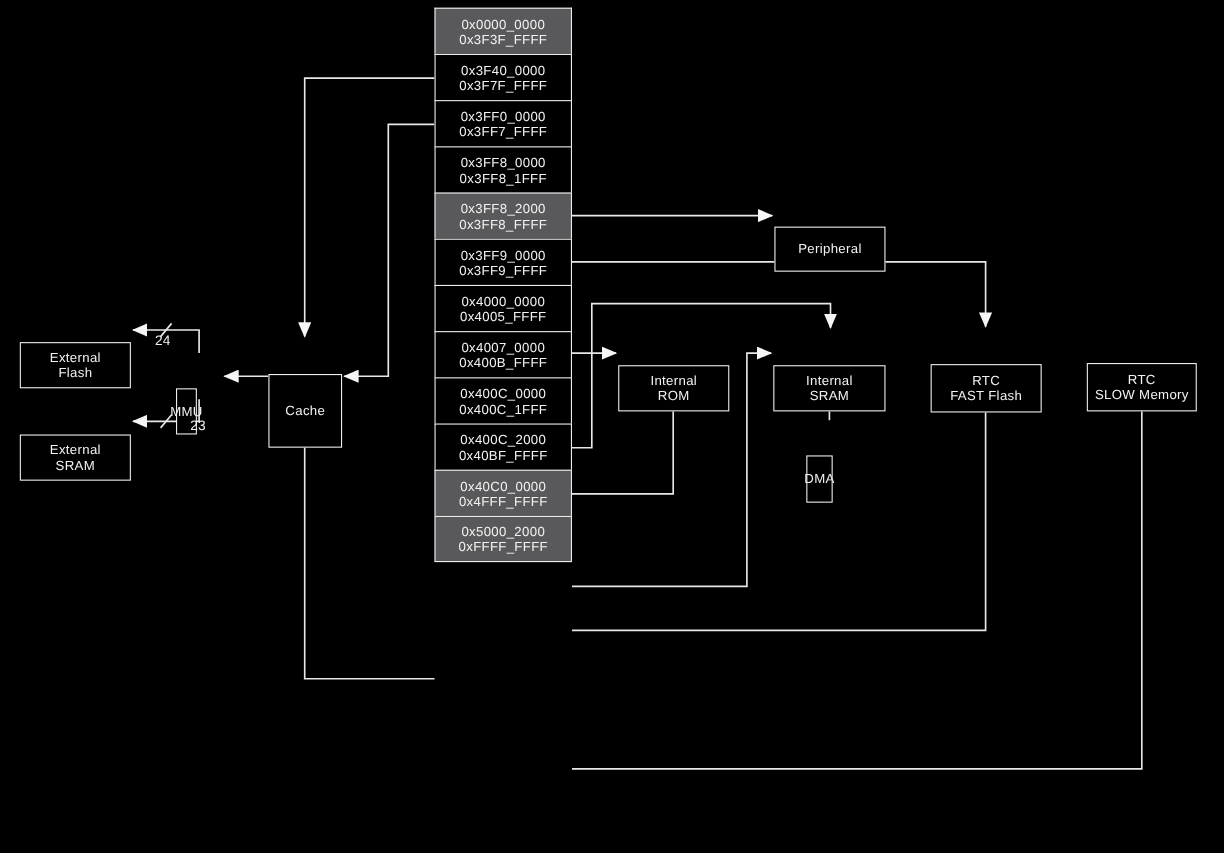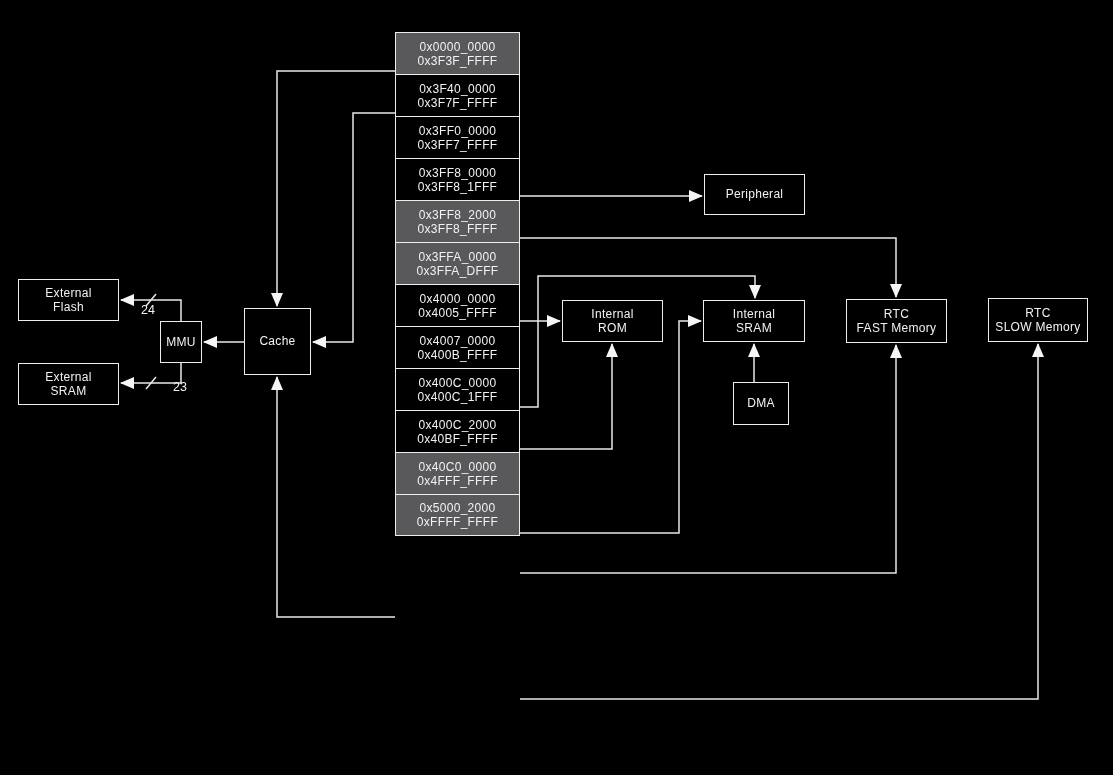--- a/index.html
+++ b/index.html
@@ -2,44 +2,44 @@
 <html><head>
 <meta charset="utf-8">
 <style>
   html,body{margin:0;padding:0;background:#000;}
   #canvas{
     position:relative;width:1113px;height:775px;background:var(--bg,#000);
     font-family:"Liberation Sans", sans-serif;color:var(--text,#F2F2F2);
     overflow:hidden;
   }
   #connector-layer{position:absolute;left:0;top:0;pointer-events:none;}
-  #memory-column{position:absolute;left:395px;top:7px;width:125px;margin-top:25px;}
+  #memory-column{position:absolute;left:395px;top:7px;width:125px;}
   .mem-row{
     height:42px;box-sizing:border-box;
     border:1.5px solid var(--border,#EDEDED);border-bottom:none;
     display:flex;flex-direction:column;align-items:center;justify-content:center;
     font-size:12px;line-height:14px;letter-spacing:.3px;text-align:center;
   }
   .mem-row:last-child{border-bottom:1.5px solid var(--border,#EDEDED);}
   .mem-row.gray{background:var(--reserved,#59595B);}
   .mem-row.black{background:var(--mapped,#000);}
   .box{
     position:absolute;box-sizing:border-box;background:var(--boxfill,#000);
     border:1.5px solid var(--border,#EDEDED);
     display:flex;flex-direction:column;align-items:center;justify-content:center;
-    text-align:center;font-size:12px;line-height:14.5px;letter-spacing:.3px;
+    text-align:center;font-size:12px;line-height:14.5px;letter-spacing:.3px;margin-top:32px;
   }
   #box-external-flash{left:18px;top:279px;width:101px;height:42px;}
   #box-external-sram{left:18px;top:363px;width:101px;height:42px;}
-  #box-mmu{left:160px;top:321px;width:42px;height:42px;}
+  #box-mmu{left:160px;top:321px;width:19px;height:42px;}
   #box-cache{left:244px;top:308px;width:67px;height:67px;}
   #box-peripheral{left:704px;top:174px;width:101px;height:41px;}
   #box-internal-rom{left:562px;top:300px;width:101px;height:42px;}
   #box-internal-sram{left:703px;top:300px;width:102px;height:42px;}
-  #box-dma{left:733px;top:382px;width:56px;height:43px;}
+  #box-dma{left:733px;top:382px;width:24px;height:43px;}
   #box-rtc-fast{left:846px;top:299px;width:101px;height:44px;}
   #box-rtc-slow{left:988px;top:298px;width:100px;height:44px;}
   .bus-label{position:absolute;font-size:12.5px;color:var(--text,#F2F2F2);}
   #label-flash-bus{left:141px;top:303px;text-align:center;}
   #label-sram-bus{left:137px;top:380px;margin-left:36px;}
 </style>
 </head>
 <body>
 
 <div id="canvas" style="--bg: #000000; --reserved: #59595B; --mapped: #000000; --boxfill: #000000; --border: #EDEDED; --text: #F2F2F2;">
@@ -85,23 +85,23 @@
         <span>0x3FF7_FFFF</span>
       </div>
       <div class="mem-row black">
         <span>0x3FF8_0000</span>
         <span>0x3FF8_1FFF</span>
       </div>
       <div class="mem-row gray">
         <span>0x3FF8_2000</span>
         <span>0x3FF8_FFFF</span>
       </div>
-      <div class="mem-row gray">
-        <span>0x3FFA_0000</span>
-        <span>0x3FFA_DFFF</span>
+      <div class="mem-row black">
+        <span>0x3FF9_0000</span>
+        <span>0x3FF9_FFFF</span>
       </div>
       <div class="mem-row black">
         <span>0x4000_0000</span>
         <span>0x4005_FFFF</span>
       </div>
       <div class="mem-row black">
         <span>0x4007_0000</span>
         <span>0x400B_FFFF</span>
       </div>
       <div class="mem-row black">
@@ -153,21 +153,21 @@
     <span>Internal</span>
     <span>SRAM</span>
   </div>
 
   <div class="box" id="box-dma">
     <span>DMA</span>
   </div>
 
   <div class="box" id="box-rtc-fast">
     <span>RTC</span>
-    <span>FAST Memory</span>
+    <span>FAST Flash</span>
   </div>
 
   <div class="box" id="box-rtc-slow">
     <span>RTC</span>
     <span>SLOW Memory</span>
   </div>
 
   <span class="bus-label" id="label-flash-bus">24</span>
   <span class="bus-label" id="label-sram-bus">23</span>
 

